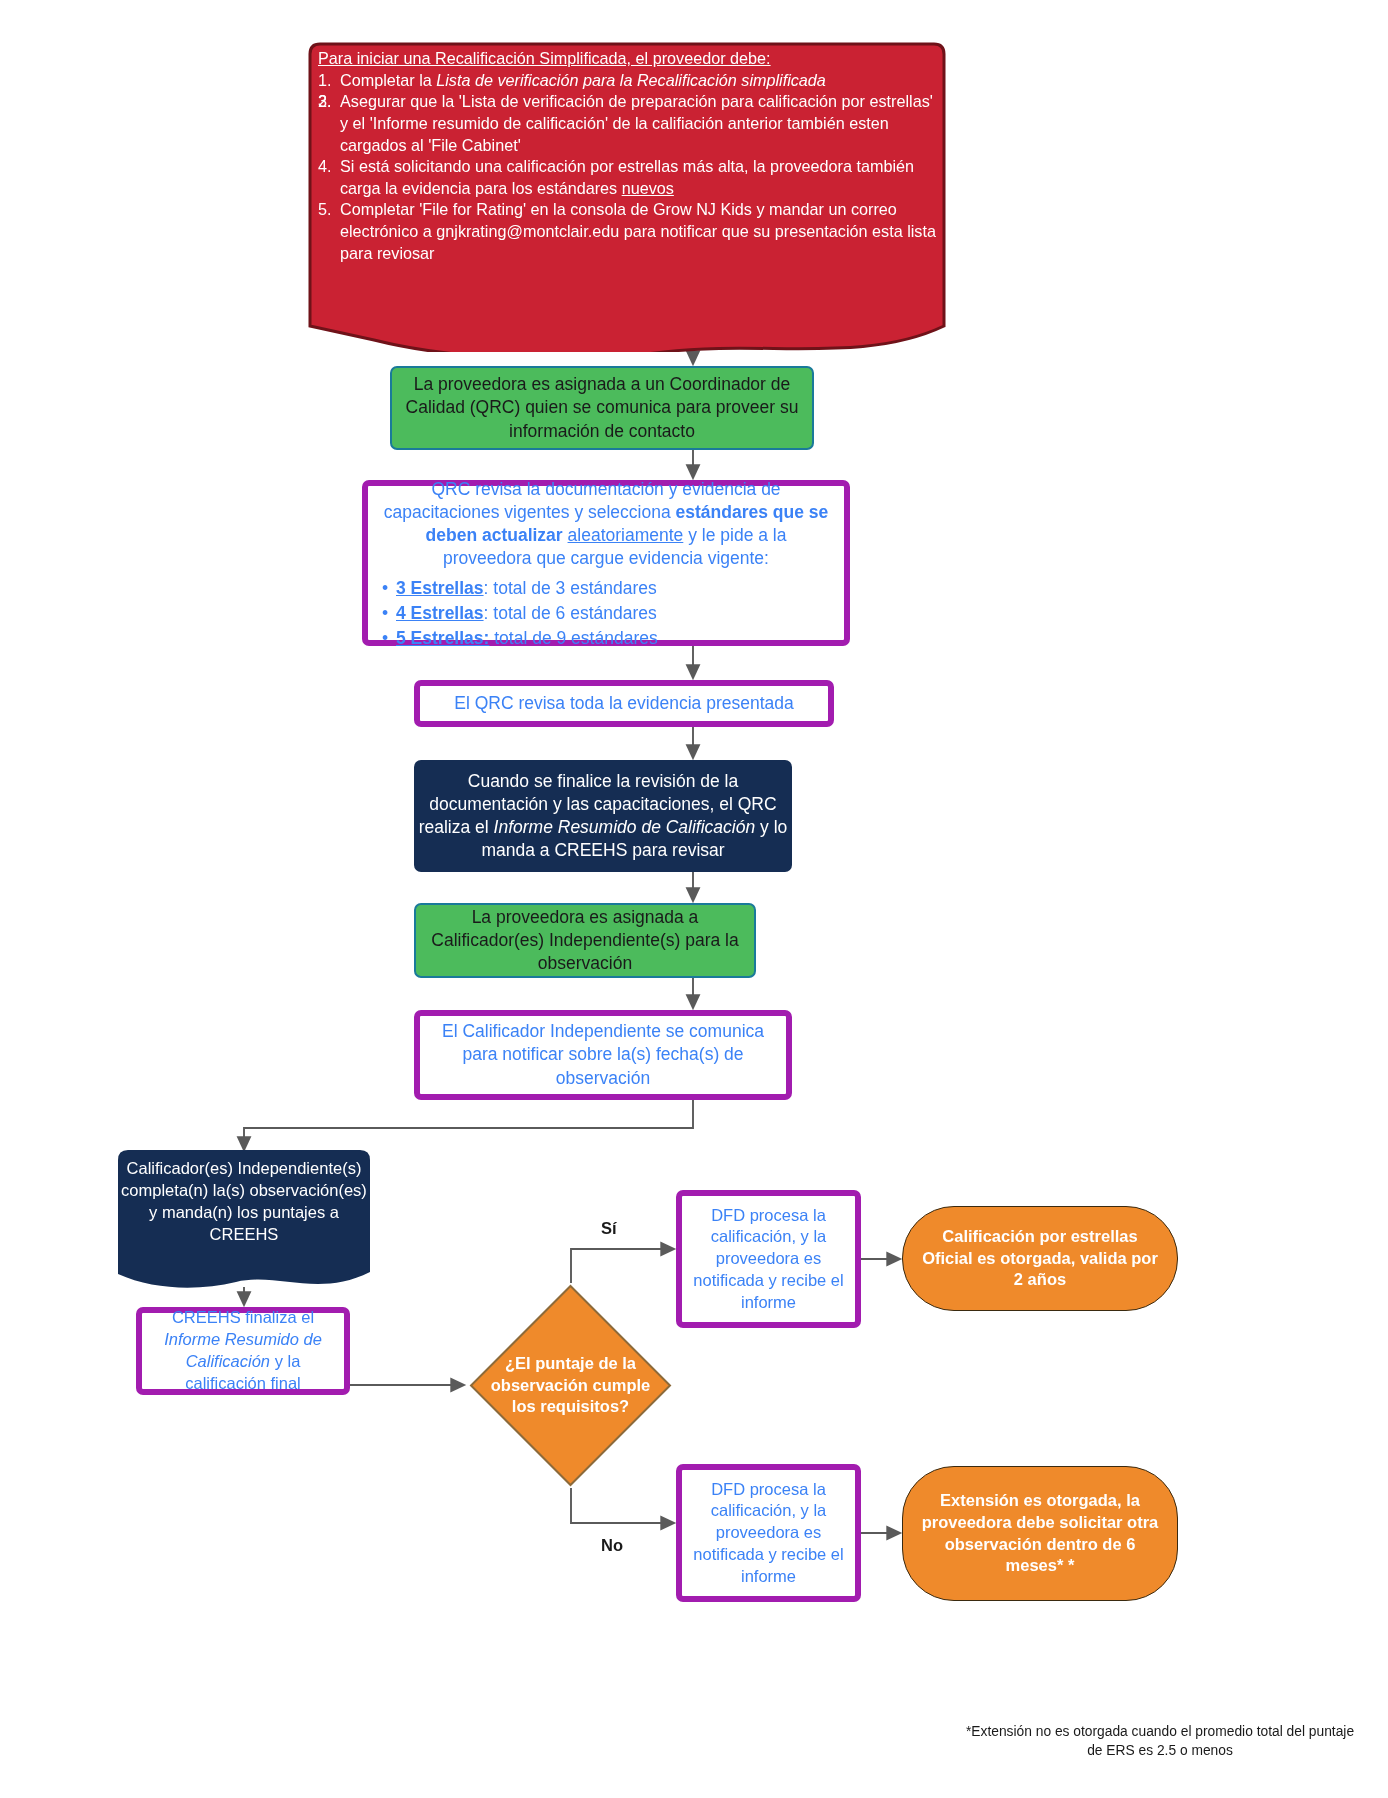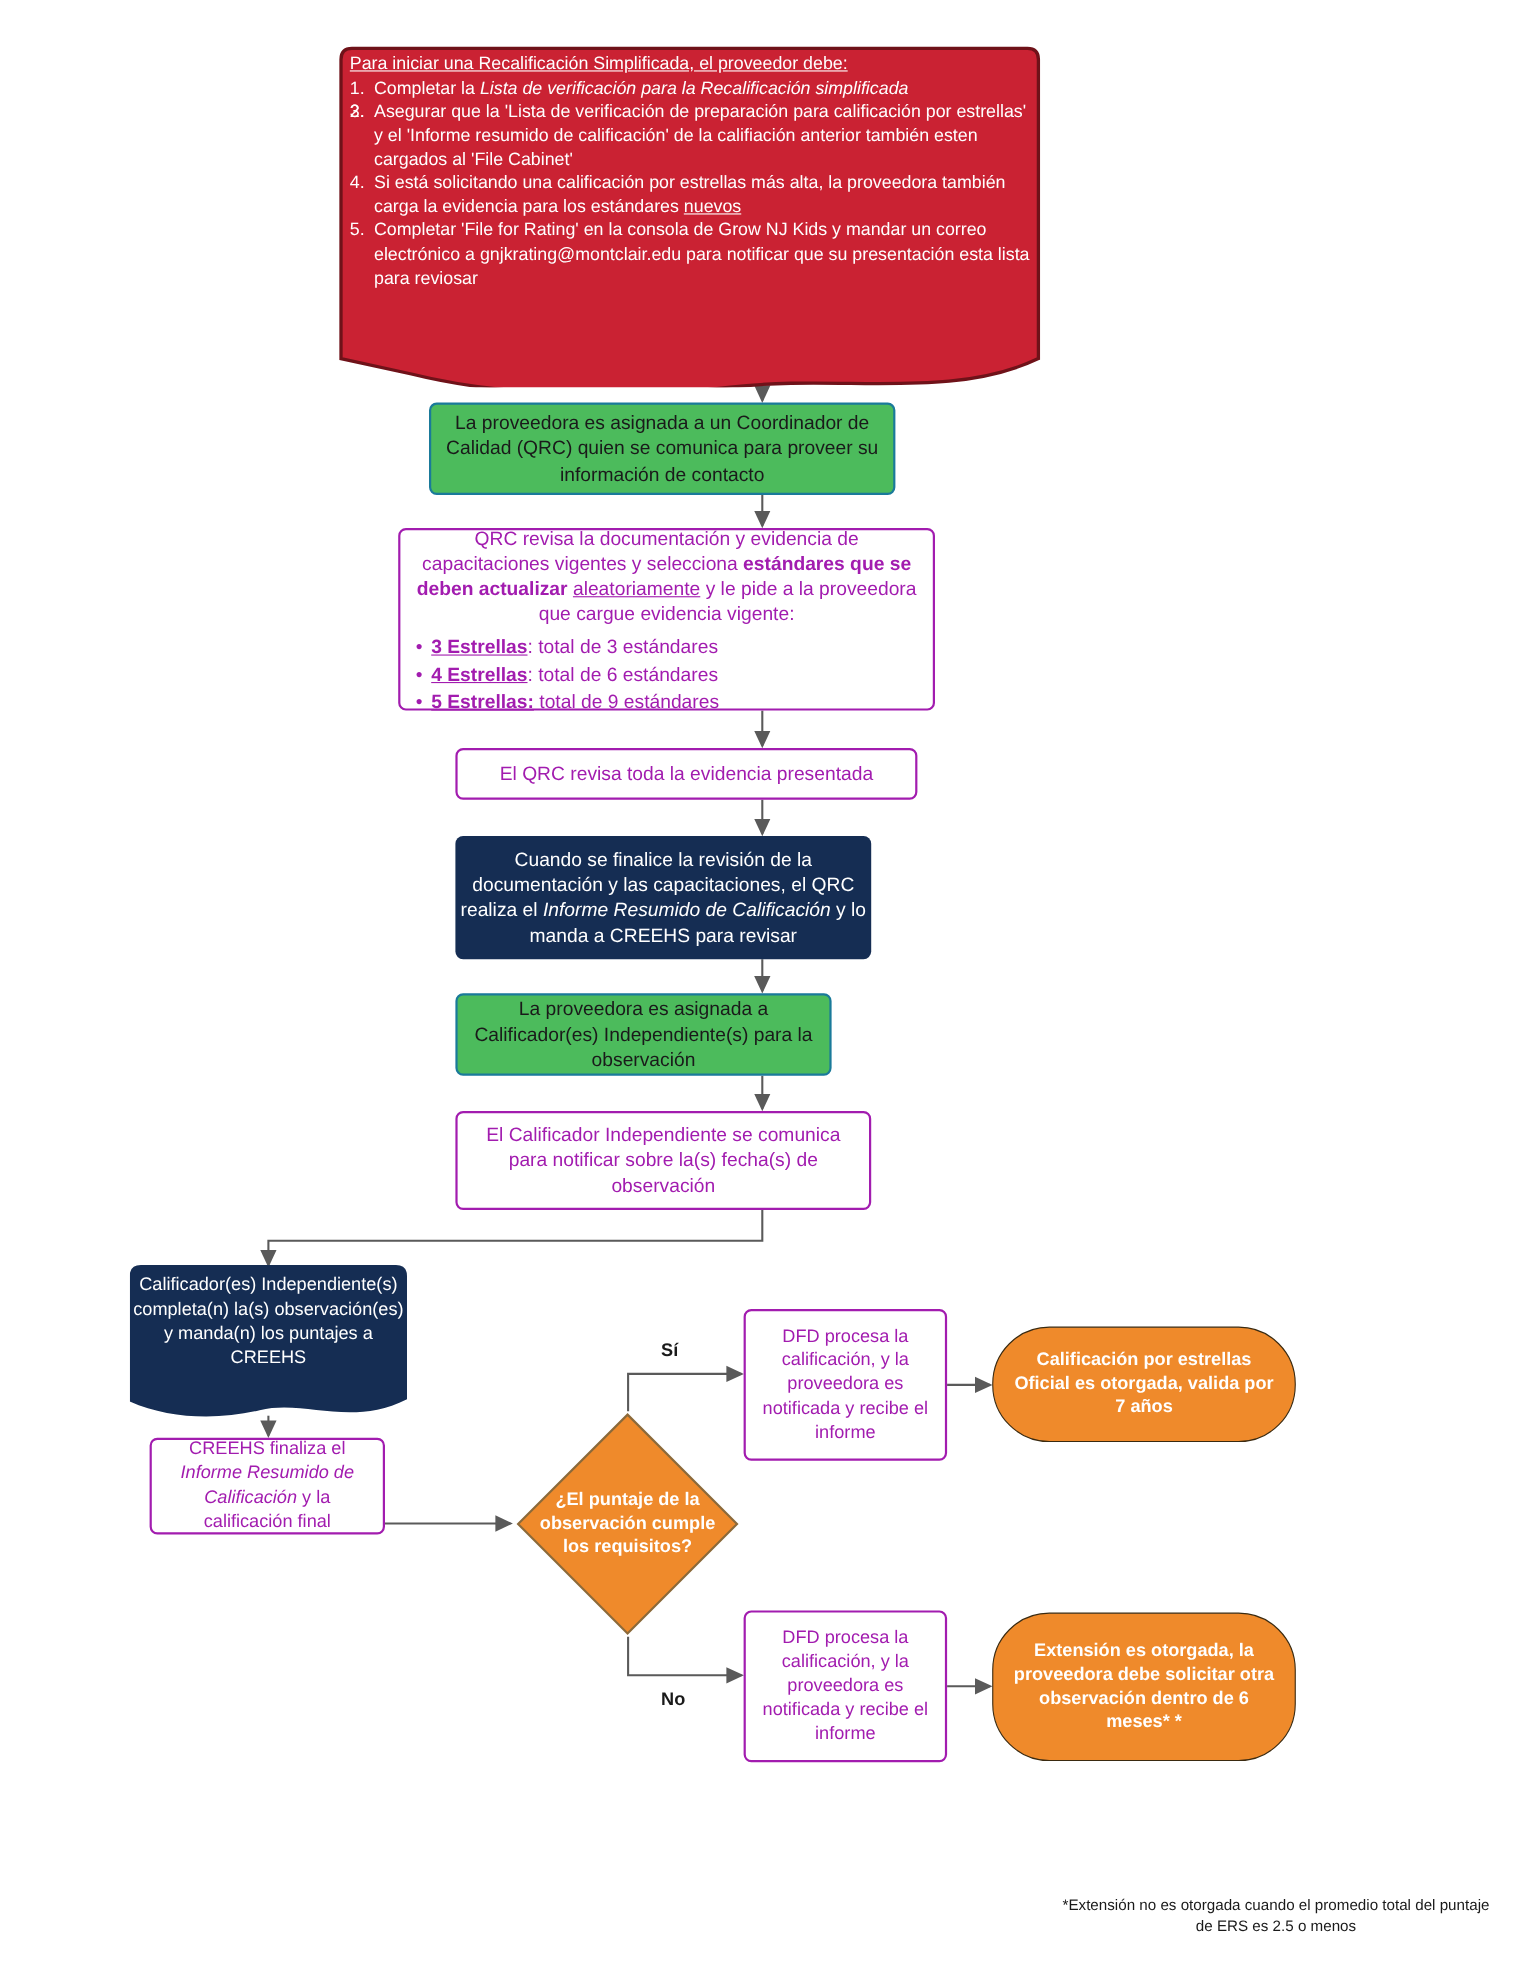--- a/index.html
+++ b/index.html
@@ -55,21 +55,21 @@
     text-align:center;
     border-radius:7px;
   }
   .box .inner { width:100%; padding:4px 10px; }
 
   .green {
     background:#4cbb5c; border:2.5px solid #1a7a9a; color:#1a1a1a;
     font-size:17.5px; line-height:1.32;
   }
   .white {
-    background:#ffffff; border:2px solid #a21caf; color:#a21caf;
+    background:#ffffff; border:6px solid #a21caf; color:#3b82f6;
     font-size:17.5px; line-height:1.32;
   }
   .navy-plain {
     position:absolute; background:#152d53; color:#ffffff; border-radius:7px;
     display:flex; align-items:center; justify-content:center; text-align:center;
     font-size:17.5px; line-height:1.32;
   }
   .small { font-size:16.5px; }
 
   
@@ -233,21 +233,21 @@
 
   <div class="box white small" id="box-dfd-yes" style="left:676px; top:1190px; width:185px; height:138px;">
     <div class="inner">DFD procesa la calificación, y la proveedora es notificada y recibe el informe</div>
   </div>
 
   <div class="box white small" id="box-dfd-no" style="left:676px; top:1464px; width:185px; height:138px;">
     <div class="inner">DFD procesa la calificación, y la proveedora es notificada y recibe el informe</div>
   </div>
 
   <div class="pill" style="left:902px; top:1206px; width:276px; height:105px;">
-    <div class="inner">Calificación por estrellas Oficial es otorgada, valida por 7 años</div>
+    <div class="inner">Calificación por estrellas Oficial es otorgada, valida por 2 años</div>
   </div>
 
   <div class="pill" style="left:902px; top:1466px; width:276px; height:135px;">
     <div class="inner">Extensión es otorgada, la proveedora debe solicitar otra observación dentro de 6 meses* *</div>
   </div>
 
   <div class="footnote" style="left:960px; top:1723px; width:400px;">*Extensión no es otorgada cuando el promedio total del puntaje de ERS es 2.5 o menos</div>
 
 </div>
 

